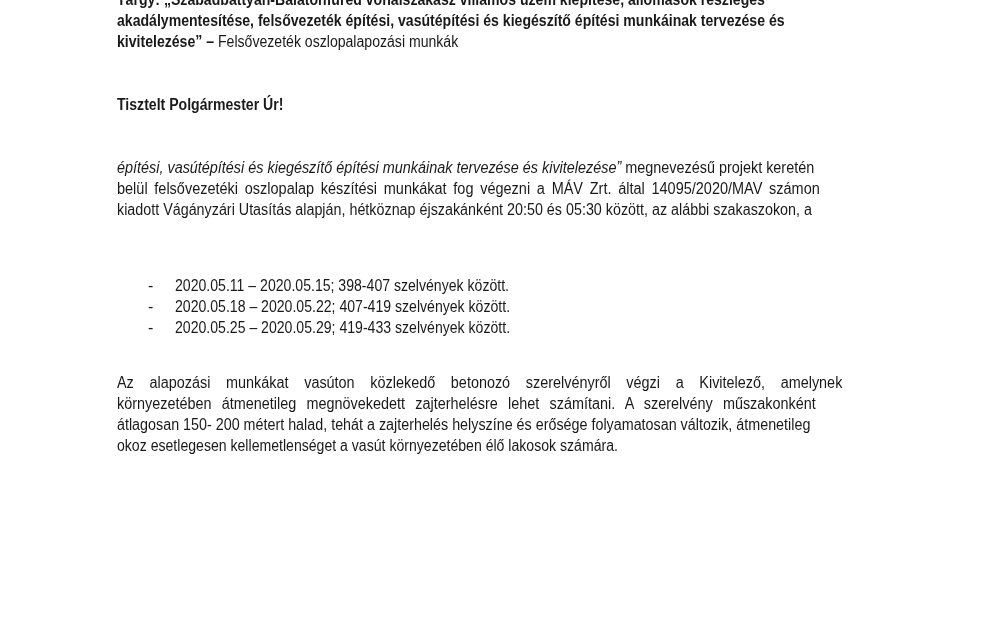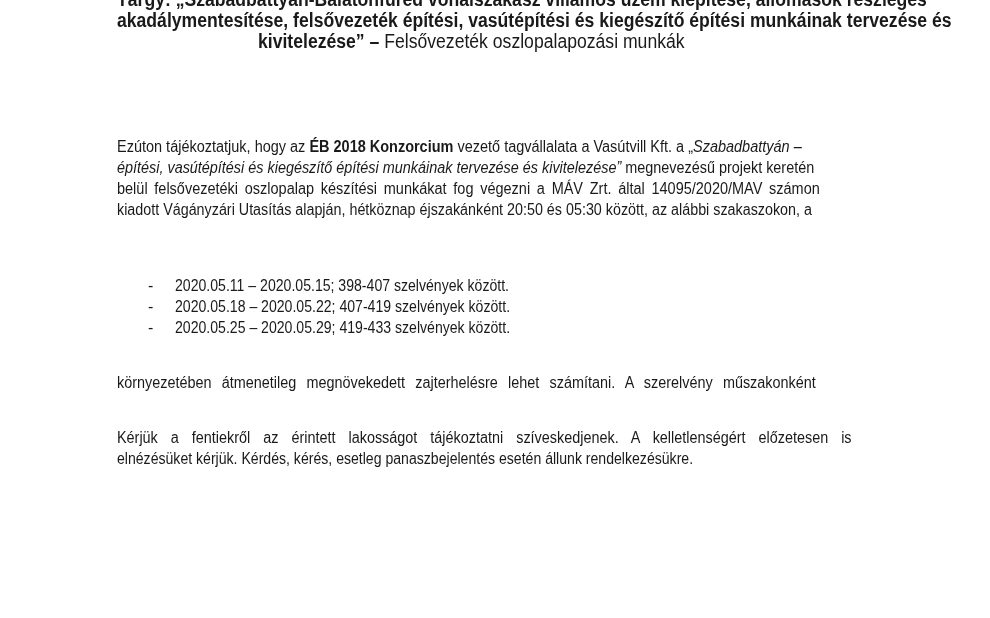--- a/index.html
+++ b/index.html
@@ -6,46 +6,46 @@
   body { width: 990px; height: 618px; overflow: hidden; position: relative; }
   .page {
     position: absolute; left: 117px; top: -11px; width: 766px;
     font-family: "Liberation Sans", sans-serif;
     font-size: 16px; line-height: 21px; color: #1a1a1a;
   }
   .line { white-space: nowrap; height: 21px; }
   b, .b { font-weight: bold; }
   i, .i { font-style: italic; }
   .gap { height: 21px; }
-  .subject .line { font-size: 20px; text-align: center; }
+  .subject .line { font-size: 16px; }
   .bullet { position: relative; height: 21px; white-space: nowrap; }
   .bullet .dash { position: absolute; left: 31px; }
   .bullet .txt { position: absolute; left: 58px; }
   .sx { display:inline-block; transform: scaleX(0.88); transform-origin: left center; white-space: nowrap; }
 </style>
 </head>
 <body>
 
 <div class="page">
 
   <div class="subject">
     <div class="line b"><span class="sx">Tárgy: „Szabadbattyán-Balatonfüred vonalszakasz villamos üzem kiépítése, állomások részleges</span></div>
     <div class="line b"><span class="sx">akadálymentesítése, felsővezeték építési, vasútépítési és kiegészítő építési munkáinak tervezése és</span></div>
     <div class="line"><span class="sx"><span class="b">kivitelezése” –</span><span> Felsővezeték oszlopalapozási munkák</span></span></div>
   </div>
 
   <div class="gap"></div>
     <div class="gap"></div>
 
+  <div class="line b"><span class="sx">Tisztelt Polgármester Úr!</span></div>
 
   <div class="gap"></div>
     <div class="gap"></div>
 
   <div>
-    <div class="line"><span class="sx" style="transform:scaleX(0.905)"><span>Ezúton tájékoztatjuk, hogy az </span><span class="b">ÉB 2018 Konzorcium</span><span> vezető tagvállalata a Vasútvill Kft. a „</span><span class="i">Szabadbattyán –</span></span></div>
     <div class="line"><span class="sx" style="transform:scaleX(0.9)"><span class="i">építési, vasútépítési és kiegészítő építési munkáinak tervezése és kivitelezése”</span><span> megnevezésű projekt keretén</span></span></div>
     <div class="line"><span class="sx" style="transform:scaleX(0.905);word-spacing:3px">belül felsővezetéki oszlopalap készítési munkákat fog végezni a MÁV Zrt. által 14095/2020/MAV számon</span></div>
     <div class="line"><span class="sx" style="transform:scaleX(0.895)">kiadott Vágányzári Utasítás alapján, hétköznap éjszakánként 20:50 és 05:30 között, az alábbi szakaszokon, a</span></div>
   </div>
 
   <div class="gap"></div>
     <div class="gap"></div>
 
   <div class="gap" style="height:13px"></div>
 
@@ -61,23 +61,22 @@
     <div class="bullet">
       <span class="dash">-</span>
       <span class="txt sx">2020.05.25 – 2020.05.29; 419-433 szelvények között.</span>
     </div>
   </div>
 
   <div class="gap"></div>
     <div class="gap" style="height:13px"></div>
 
   <div>
+    <div class="line"><span class="sx" style="transform:scaleX(0.9);word-spacing:13px">Az alapozási munkákat vasúton közlekedő betonozó szerelvényről végzi a Kivitelező, amelynek</span></div>
     <div class="line"><span class="sx" style="transform:scaleX(0.9);word-spacing:7px">környezetében átmenetileg megnövekedett zajterhelésre lehet számítani. A szerelvény műszakonként</span></div>
+    <div class="line"><span class="sx" style="transform:scaleX(0.895)">átlagosan 150- 200 métert halad, tehát a zajterhelés helyszíne és erősége folyamatosan változik, átmenetileg</span></div>
+    <div class="line"><span class="sx">okoz esetlegesen kellemetlenséget a vasút környezetében élő lakosok számára.</span></div>
   </div>
 
   <div class="gap"></div>
     <div class="gap" style="height:13px"></div>
 
-  <div>
-    <div class="line"><span class="sx" style="transform:scaleX(0.9);word-spacing:10px">Kérjük a fentiekről az érintett lakosságot tájékoztatni szíveskedjenek. A kelletlenségért előzetesen is</span></div>
-    <div class="line"><span class="sx">elnézésüket kérjük. Kérdés, kérés, esetleg panaszbejelentés esetén állunk rendelkezésükre.</span></div>
-  </div>
 </div>
 
 </body></html>

